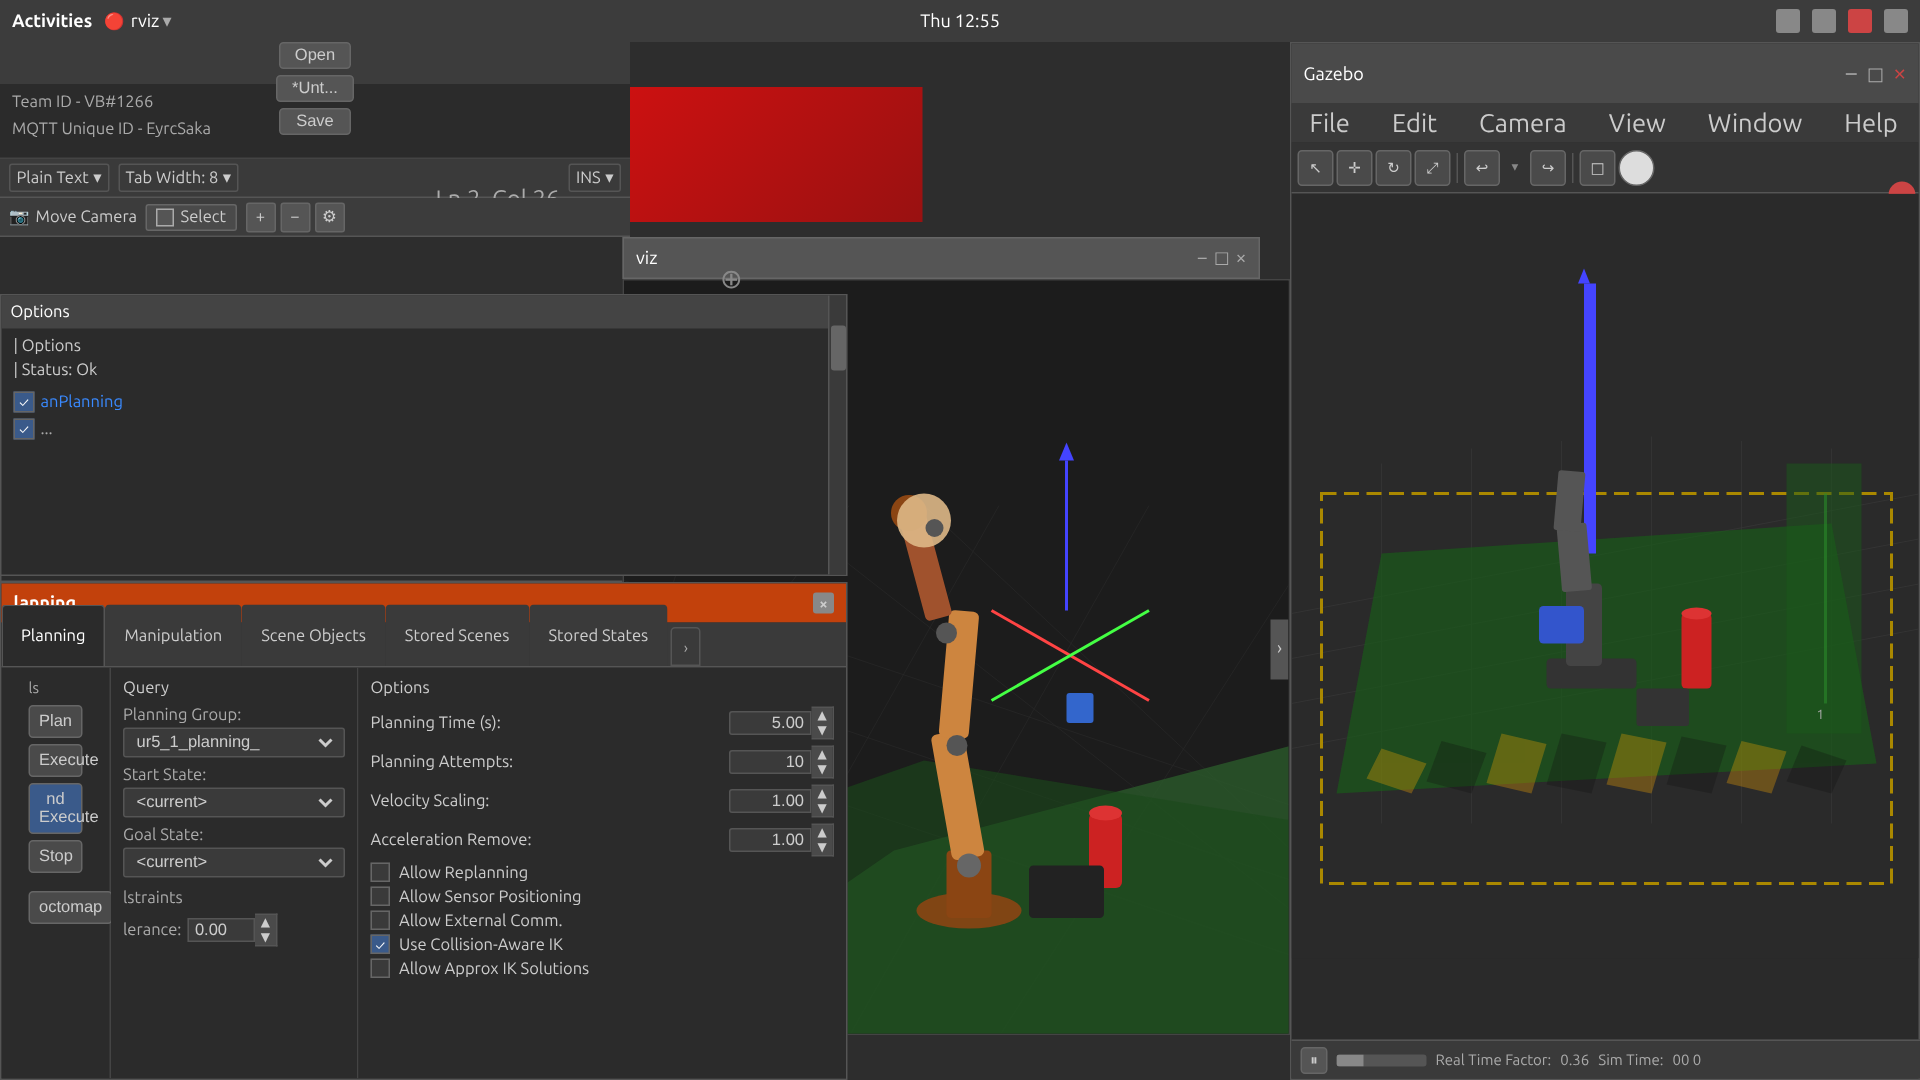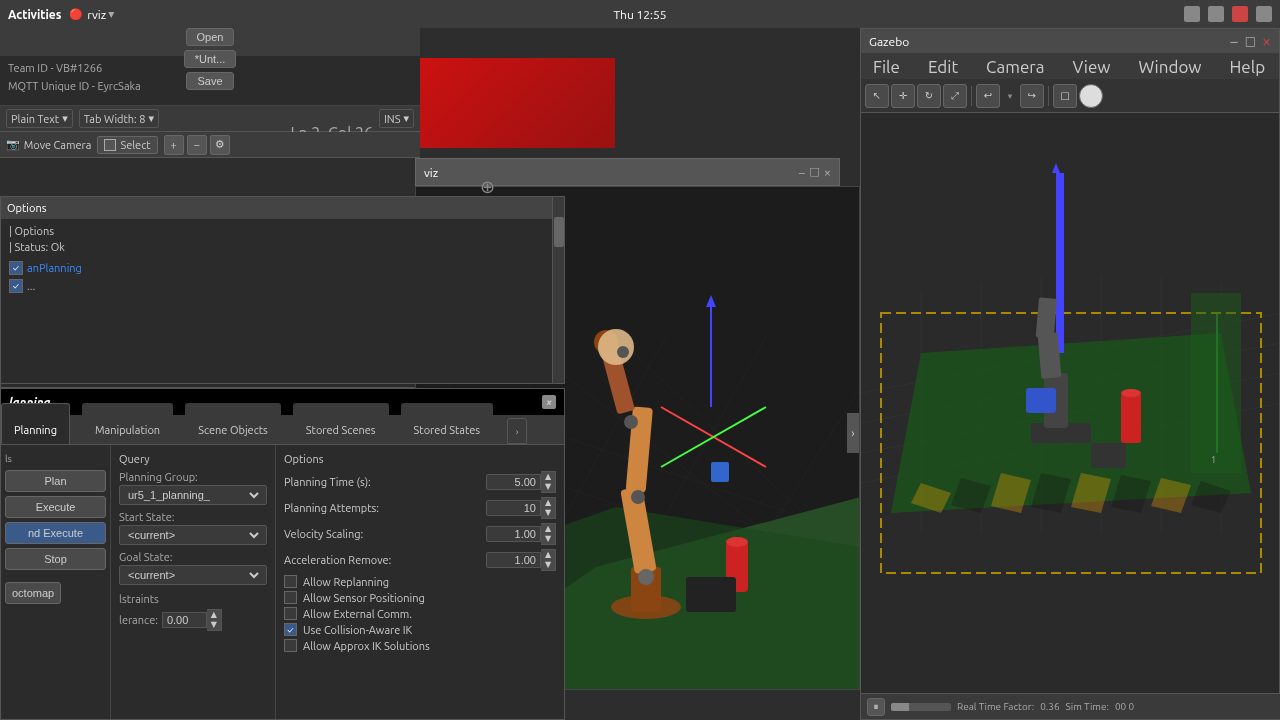--- a/index.html
+++ b/index.html
@@ -38,55 +38,55 @@
     }
     .title-min { width: 16px; height: 16px; background: #888; border-radius: 50%; display: inline-block; cursor: pointer; }
     .title-max { width: 16px; height: 16px; background: #888; border-radius: 50%; display: inline-block; cursor: pointer; }
 
     
     .motion-panel {
       position: absolute; top: 360px; left: 0; width: 565px; height: 332px;
       background: #2b2b2b; border: 1px solid #555; z-index: 10;
     }
     .motion-titlebar {
-      background: #000000; height: 26px; display: flex; align-items: center; padding: 0 8px;
-      color: #fff; font-size: 12px; font-weight: bold; justify-content: space-between; font-style: italic;
+      background: #c2410c; height: 26px; display: flex; align-items: center; padding: 0 8px;
+      color: #fff; font-size: 12px; font-weight: bold; justify-content: space-between;
     }
     .panel-close {
       width: 14px; height: 14px; background: #888; border-radius: 2px; cursor: pointer;
       display: flex; align-items: center; justify-content: center; color: #ccc; font-size: 10px;
     }
 
     
     .tab-bar {
       background: #3a3a3a; height: 30px; display: flex; align-items: flex-end; padding: 0 0;
       border-bottom: 1px solid #555;
     }
     .tab {
-      padding: 20px 12px; height: 26px; display: flex; 
+      padding: 20px 12px; height: 26px; display: flex; align-items: center;
       color: #ccc; font-size: 11px; cursor: pointer; border: 1px solid transparent;
-      border-bottom: none; margin-right: 12px; border-radius: 3px 3px 0 0; background: #3a3a3a;
+      border-bottom: none; margin-right: 0; border-radius: 3px 3px 0 0; background: #3a3a3a;
     }
     .tab.active {
       background: #2b2b2b; border-color: #555; color: #fff;
     }
     .tab-more {
       width: 20px; height: 26px; background: #3a3a3a; border: 1px solid #555;
       display: flex; align-items: center; justify-content: center; color: #aaa; cursor: pointer; font-size: 10px;
       border-radius: 3px 3px 0 0; margin-left: 2px;
     }
 
     
     .panel-content {
       display: flex; height: calc(100% - 56px); overflow: hidden;
     }
 
     
     .panel-left {
-      width: 110px; background: #2b2b2b; padding: 8px 4px; display: flex; flex-direction: column; gap: 4px;
+      width: 73px; background: #2b2b2b; padding: 8px 18px; display: flex; flex-direction: column; gap: 4px;
       border-right: 1px solid #444;
     }
     .panel-btn {
       padding: 4px 6px; background: #4a4a4a; border: 1px solid #666; border-radius: 3px;
       color: #ccc; font-size: 11px; cursor: pointer; text-align: center;
     }
     .panel-btn.blue { background: #3a5a8a; }
 
     
     .panel-middle {
@@ -160,21 +160,21 @@
       width: 55px; background: #3a3a3a; border: 1px solid #555; color: #ccc; font-size: 11px;
       padding: 2px 4px; border-radius: 2px;
     }
 
     
     .gazebo-window {
       position: absolute; top: 0; left: 860px; width: 420px; height: 692px;
       background: #2a2a2a; border: 1px solid #555;
     }
     .gazebo-titlebar {
-      background: #4a4a4a; height: 24px; display: flex; align-items: center; padding: 0 8px;
+      background: #4a4a4a; height: 40px; display: flex; align-items: center; padding: 0 8px;
       color: #fff; font-size: 12px; justify-content: space-between;
     }
     .gazebo-menubar {
       background: #3a3a3a; height: 26px; display: flex; align-items: center; padding: 0 4px;
       color: #ccc; font-size: 17px; gap: 12px;
     }
     .gazebo-menu-item { padding: 2px 8px; cursor: pointer; }
     .gazebo-toolbar {
       background: #333; height: 34px; display: flex; align-items: center; padding: 4px;
       gap: 2px; border-bottom: 1px solid #555;

